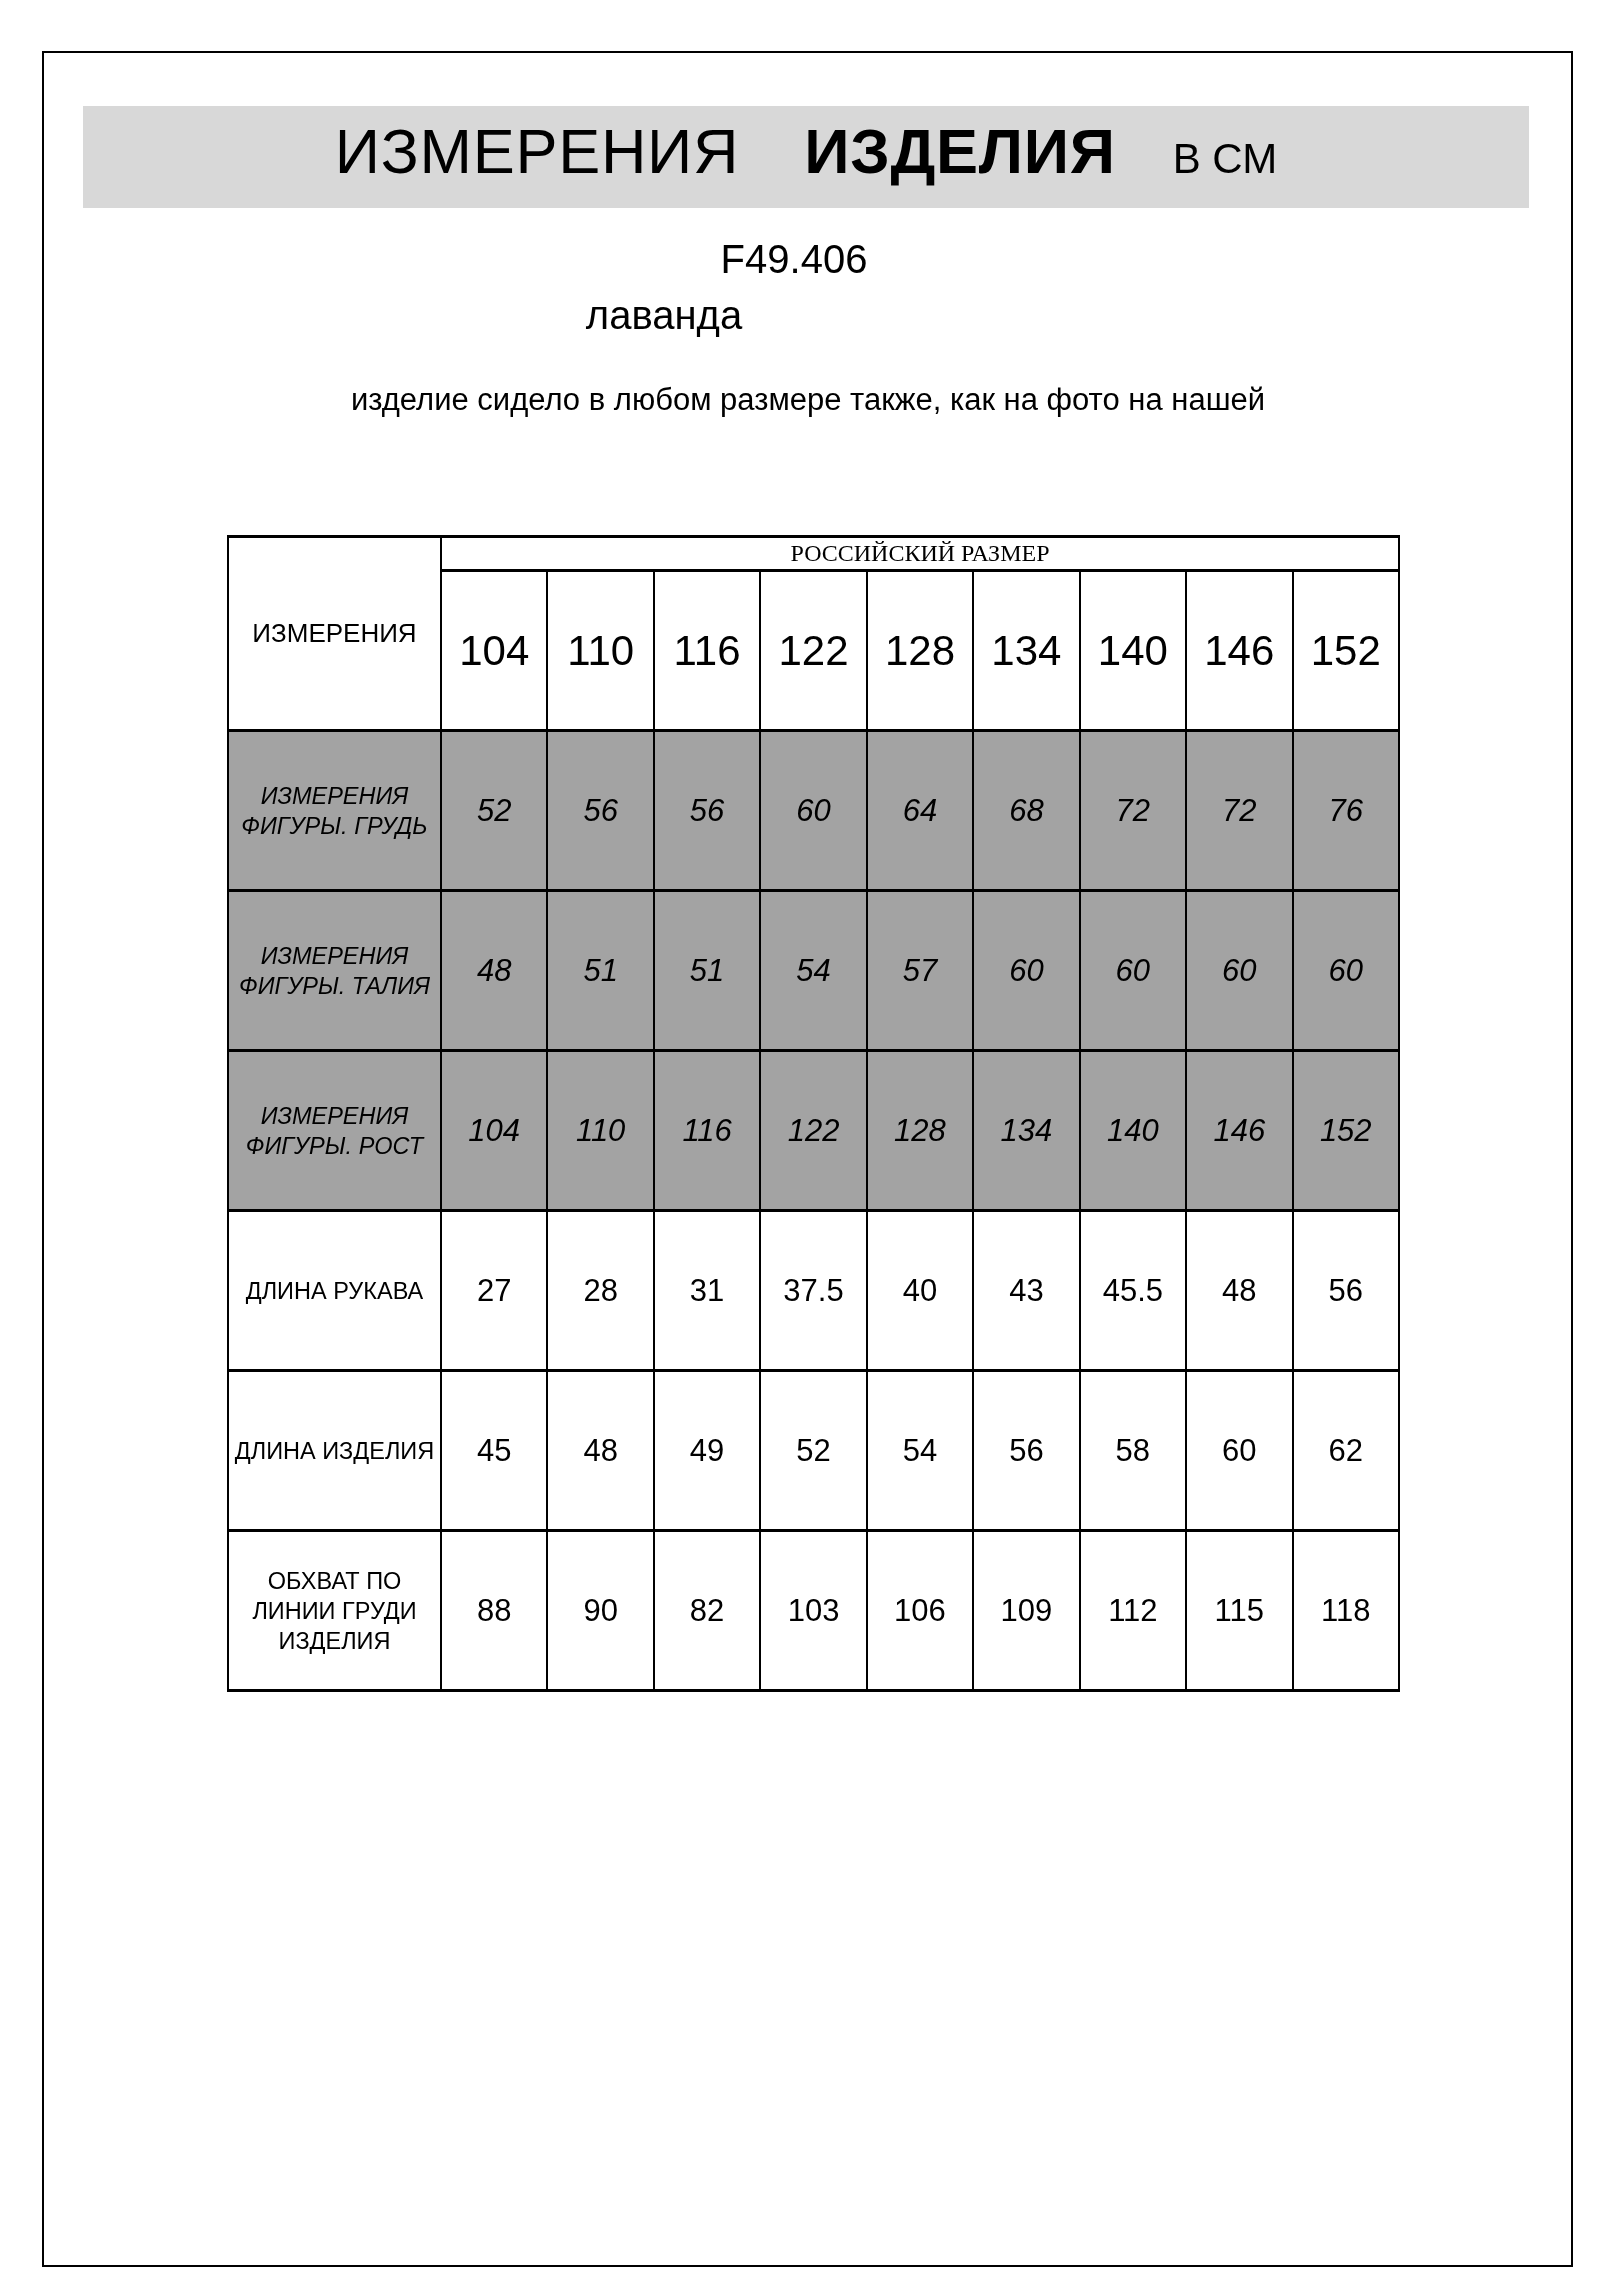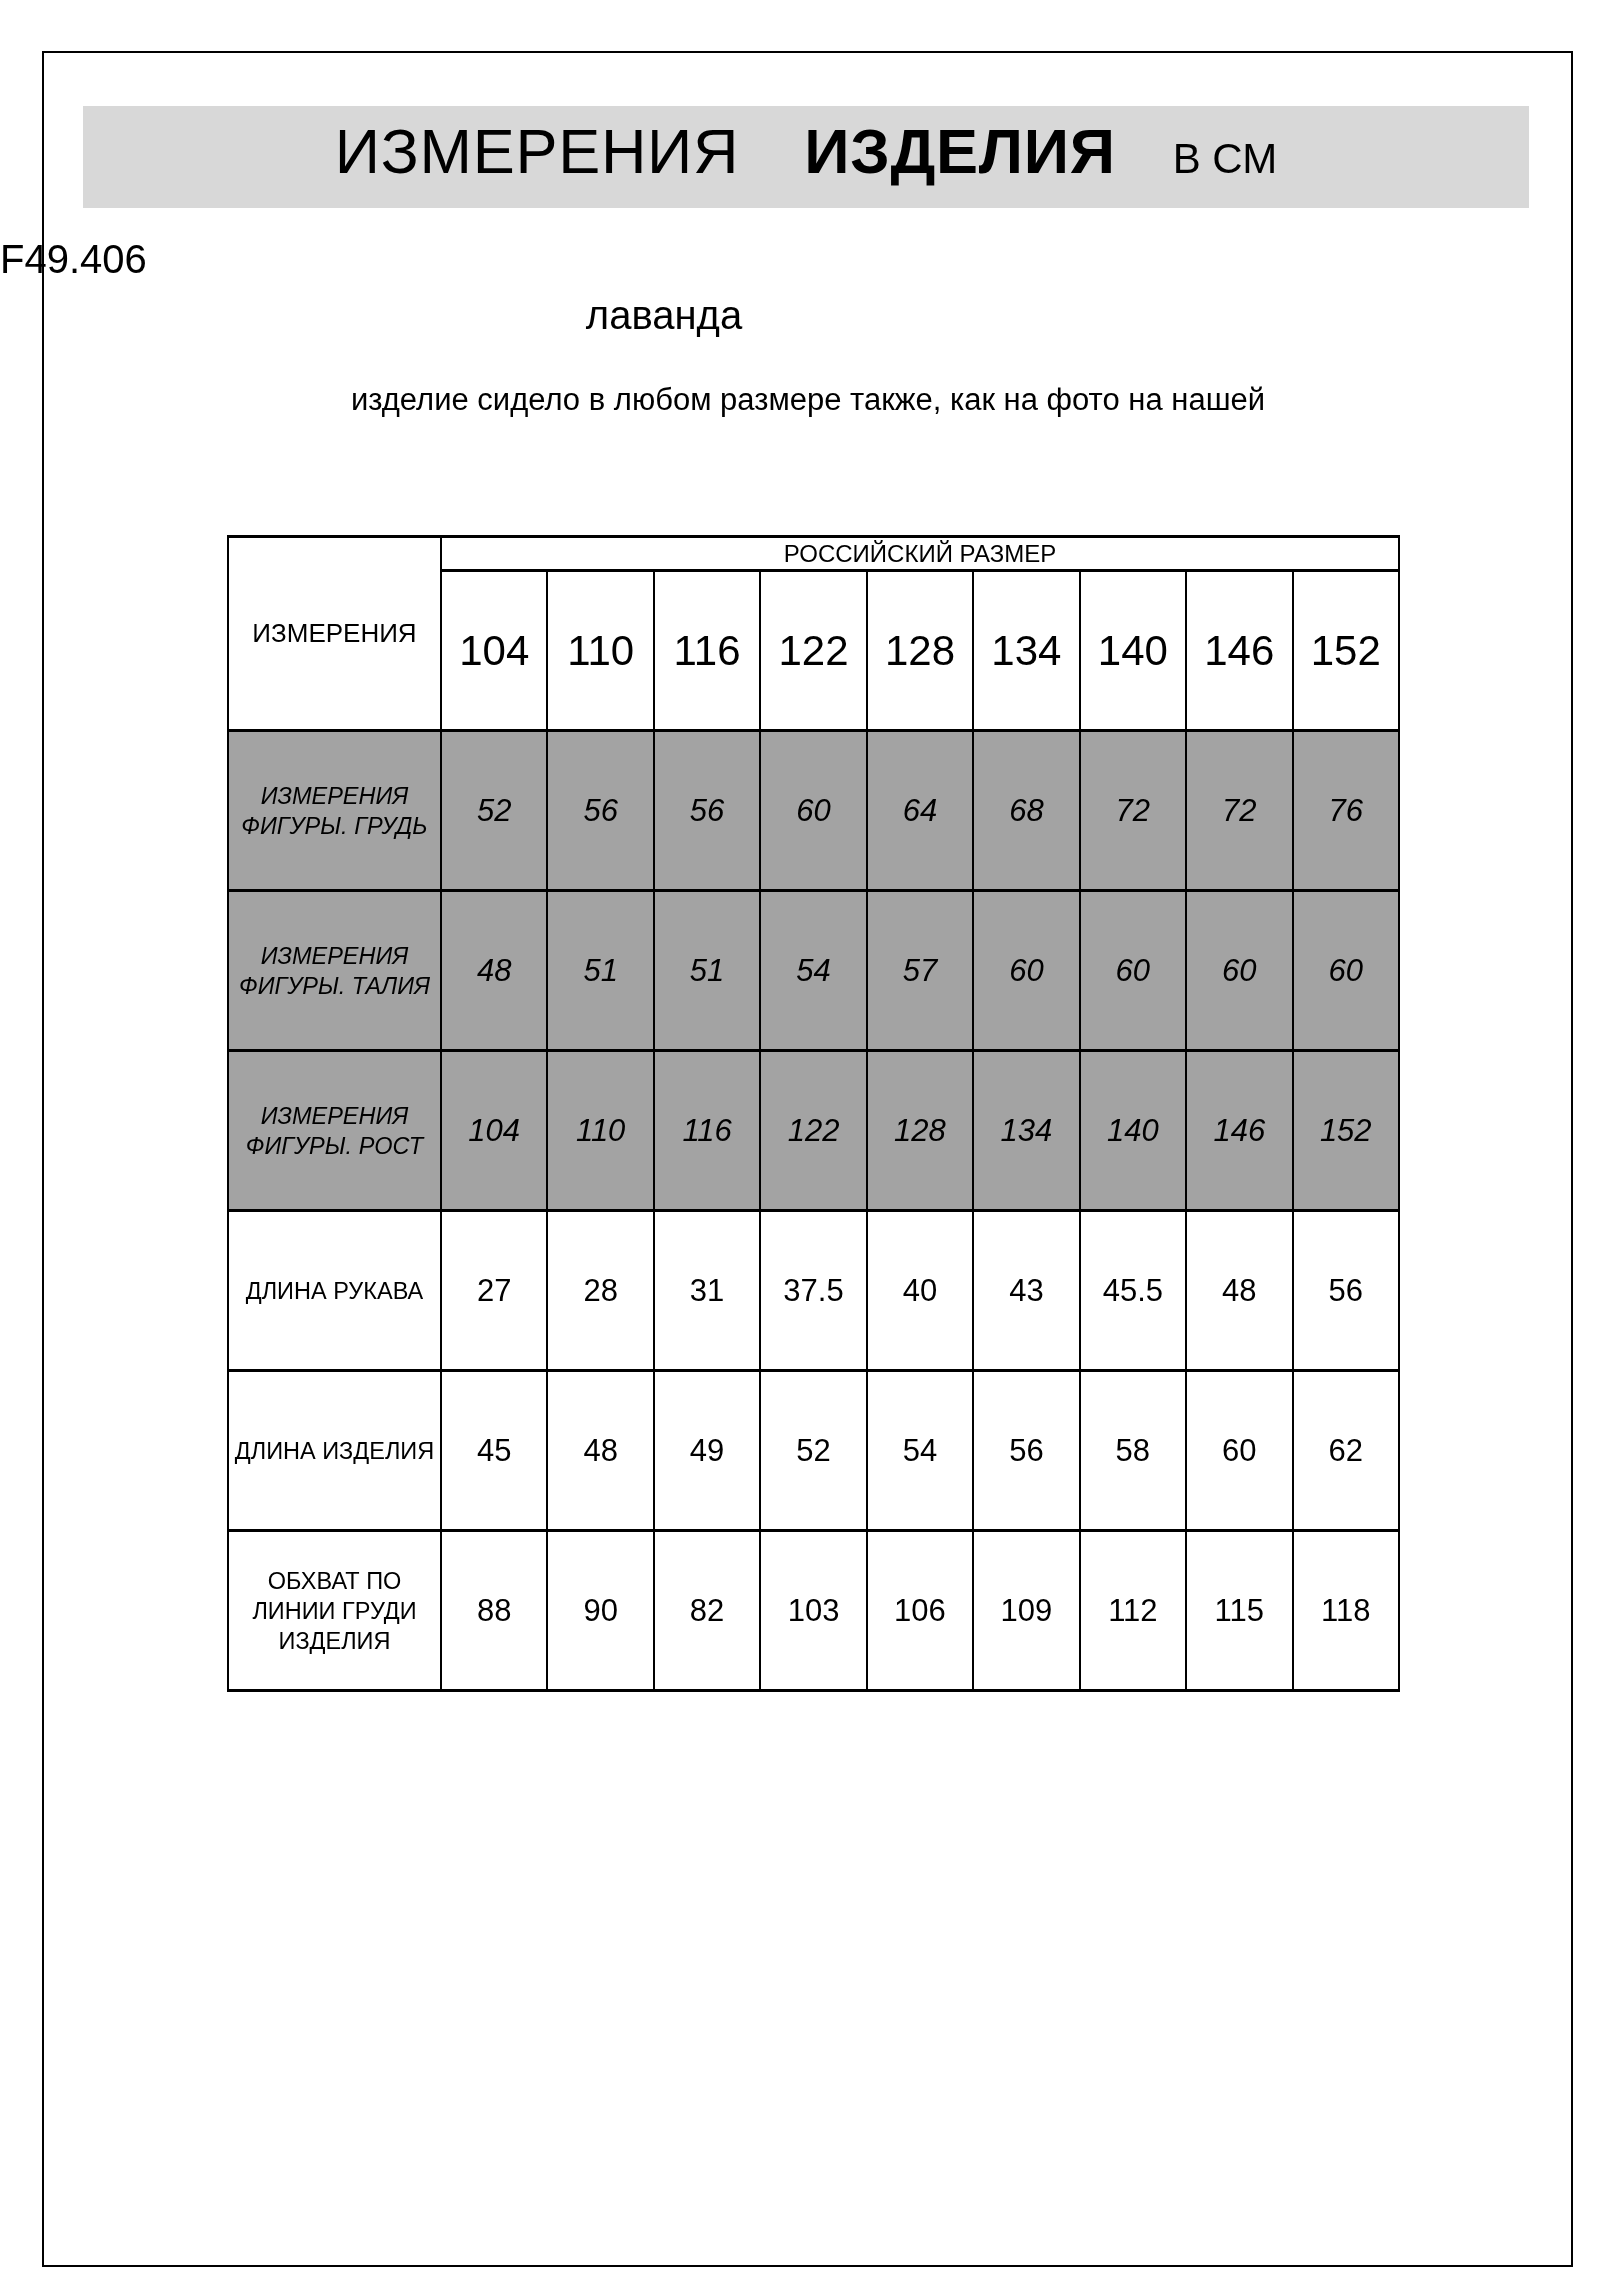--- a/index.html
+++ b/index.html
@@ -14,21 +14,21 @@
   }
   .title-band{
     position:absolute;left:83px;top:106px;width:1446px;height:102px;
     background:#d8d8d8;text-align:center;white-space:nowrap;
   }
   .title-band span{line-height:90px;vertical-align:baseline;}
   .title-main{font-size:63px;font-weight:400;letter-spacing:0.7px;}
   .title-bold{font-size:63px;font-weight:700;margin-left:65px;letter-spacing:0.7px;}
   .title-unit{font-size:42px;font-weight:400;margin-left:57px;}
   .product-code{
-    position:absolute;left:0;top:235px;width:1588px;text-align:left;
+    position:absolute;left:0;top:235px;width:1588px;text-align:center;
     font-size:40px;line-height:48px;
   }
   .product-color{
     position:absolute;left:0;top:291px;width:1328px;text-align:center;
     font-size:40px;line-height:48px;
   }
   .fit-note{
     position:absolute;left:0;top:381px;width:1616px;text-align:center;
     font-size:31px;line-height:38px;
   }
@@ -39,21 +39,21 @@
   .size-table td,.size-table th{
     border-left:2px solid #000;border-right:2px solid #000;
     border-top:3.3px solid #000;border-bottom:3.3px solid #000;
     text-align:center;vertical-align:middle;padding:0;font-weight:400;
     overflow:hidden;
   }
   tr.group-row{height:34px;}
   tr.sizes-row{height:160px;}
   tr.data-row{height:160px;}
   .corner-cell{font-size:26px;background:#fff;}
-  .group-cell{font-size:24px;background:#fff;}
+  .group-cell{font-size:24px;background:#fff;font-family:Liberation Serif, serif;}
   .size-cell{font-size:42px;font-weight:700;background:#fff;}
   .label-cell{font-size:23.5px;line-height:30px;padding:0 15.6px;}
   .value-cell{font-size:31px;}
   tr.shaded td{background:#a3a3a3;font-style:italic;}
 </style>
 </head>
 <body>
 
 <div class="frame"></div>
 

